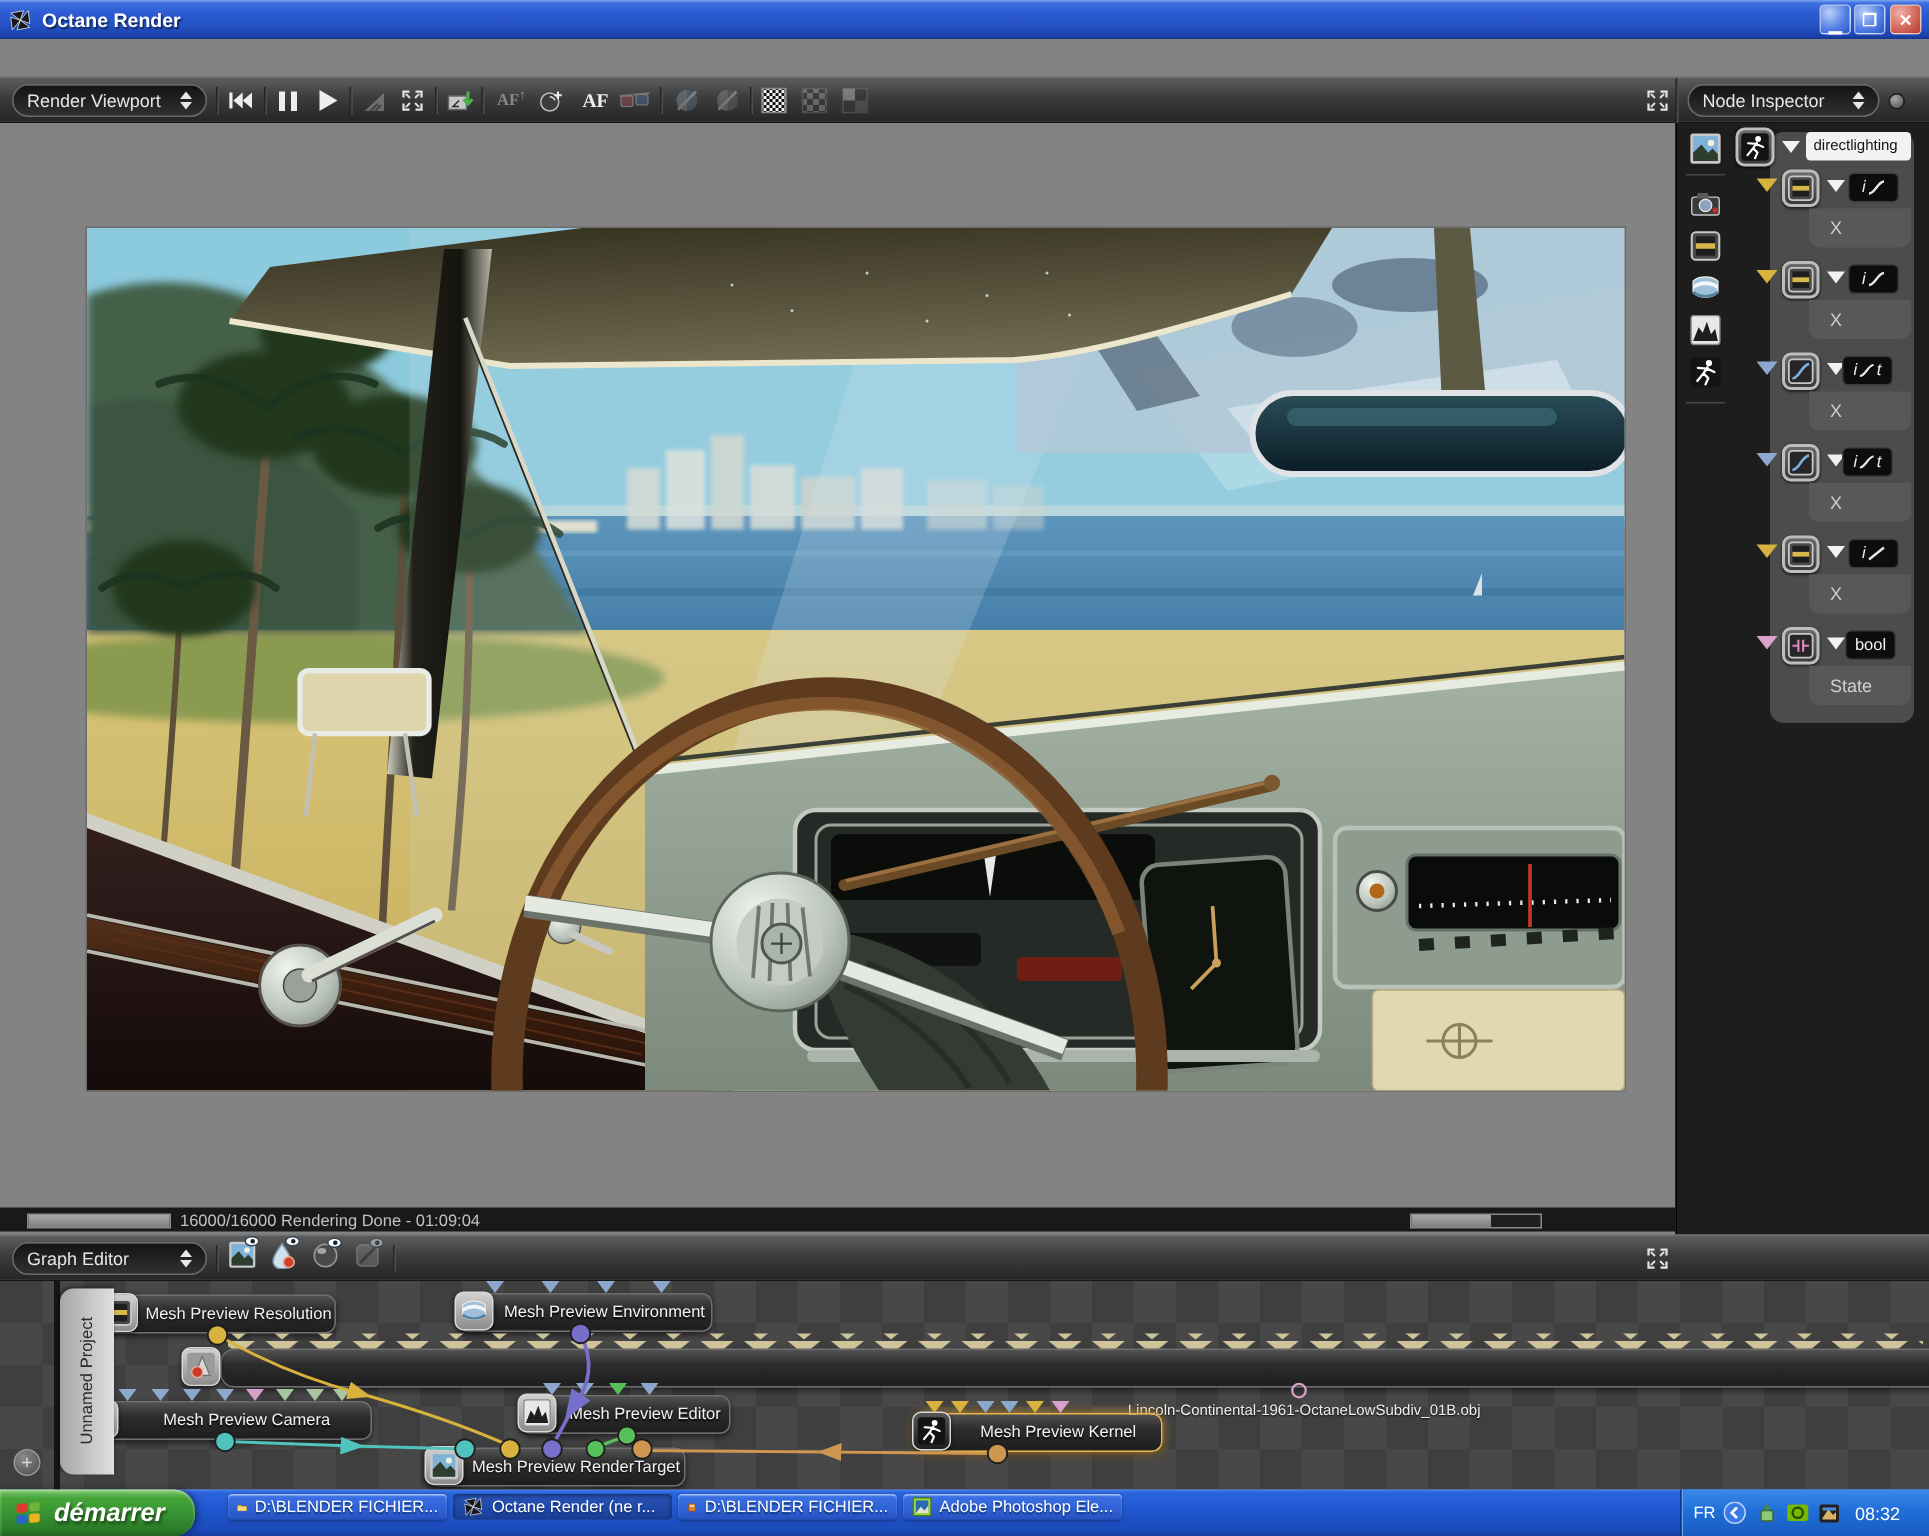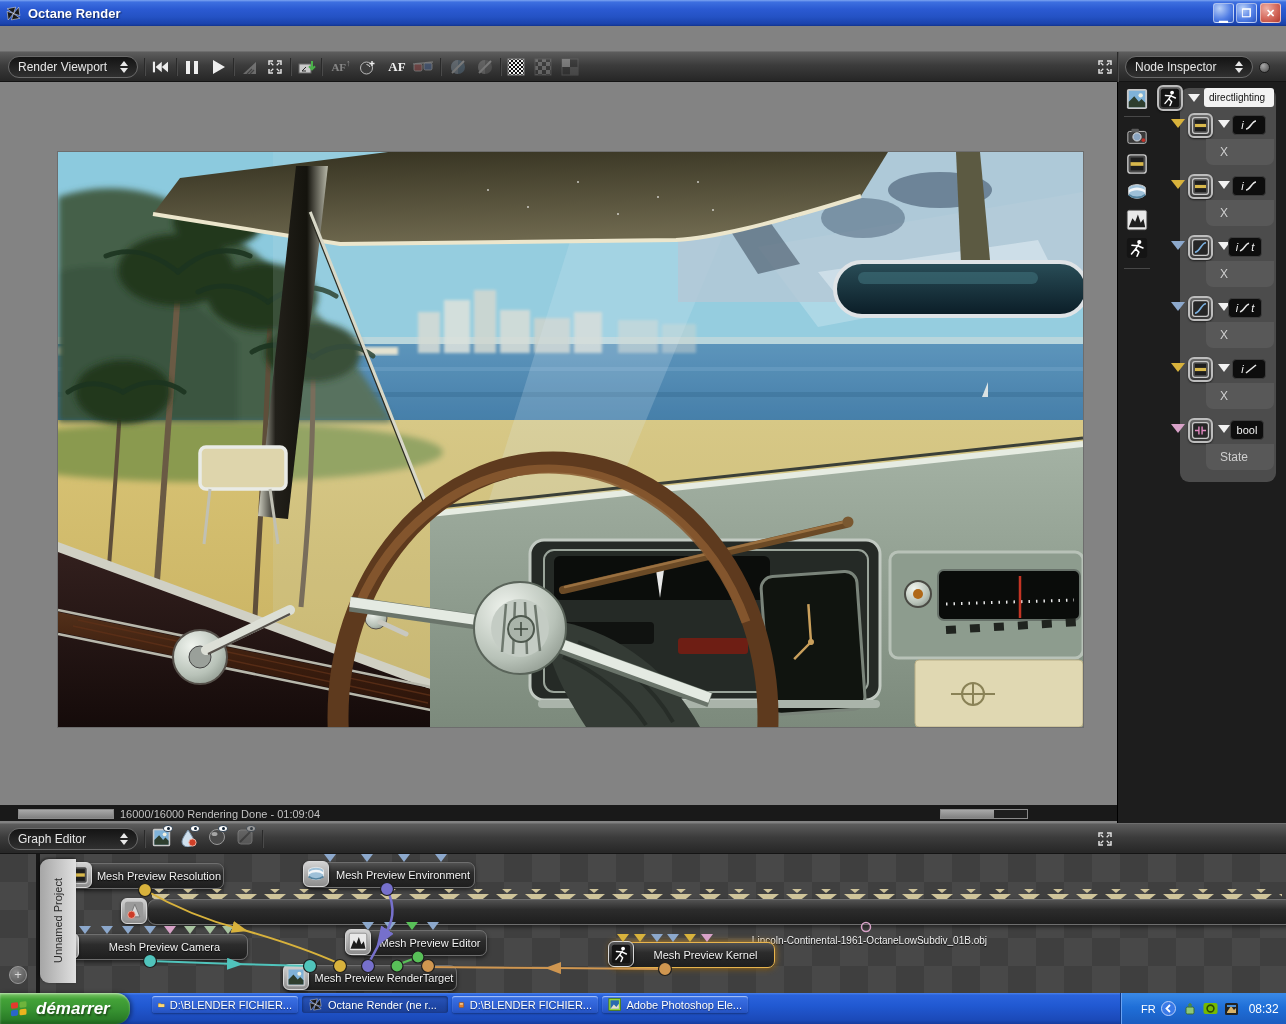--- a/index.html
+++ b/index.html
@@ -103,21 +103,21 @@
   .startbtn .stxt{color:#fff;font-size:17px;font-weight:bold;font-style:italic;text-shadow:1px 2px 2px #1e4a18;}
   .taskbtn{position:absolute;top:3px;width:146px;height:17px;border-radius:3px;
     background:linear-gradient(#5c90f6,#3a70e4 10%,#2a5ace 80%,#2452be);
     box-shadow:inset 0 1px 1px rgba(255,255,255,.5),0 1px 2px rgba(0,0,0,.35);
     display:flex;align-items:center;gap:5px;padding:0 6px;box-sizing:border-box;
     color:#fff;font-size:11px;white-space:nowrap;overflow:hidden;text-shadow:0 1px 1px #11306e;}
   .taskbtn.pressed{background:linear-gradient(#2a55bc,#1e46a4 60%,#1c3f96);box-shadow:inset 0 1px 3px rgba(0,0,0,.5);}
   .tray{position:absolute;right:0;top:0;width:166px;height:31px;
     background:linear-gradient(180deg,#3a8ae8 0%,#1f6fd8 45%,#1a5cc0 100%);
     border-left:1px solid #0e3a8c;box-shadow:inset 1px 0 0 #6aa2f2;
-    display:flex;align-items:center;gap:5px;padding-left:20px;box-sizing:border-box;color:#fff;font-size:11px;}
+    display:flex;align-items:center;gap:5px;padding-left:8px;box-sizing:border-box;color:#fff;font-size:11px;}
   .trayicon{width:16px;height:16px;display:flex;align-items:center;justify-content:center;}
   .traytime{margin-left:4px;font-size:12px;}
 
   .eye{position:absolute;right:-2px;top:-3px;width:10px;height:7px;background:#fff;border-radius:50%;
     border:1px solid #345;box-sizing:border-box;}
   .eye::after{content:"";position:absolute;left:3px;top:1px;width:3px;height:3px;border-radius:50%;background:#123;}
 </style>
 </head>
 <body>
 

